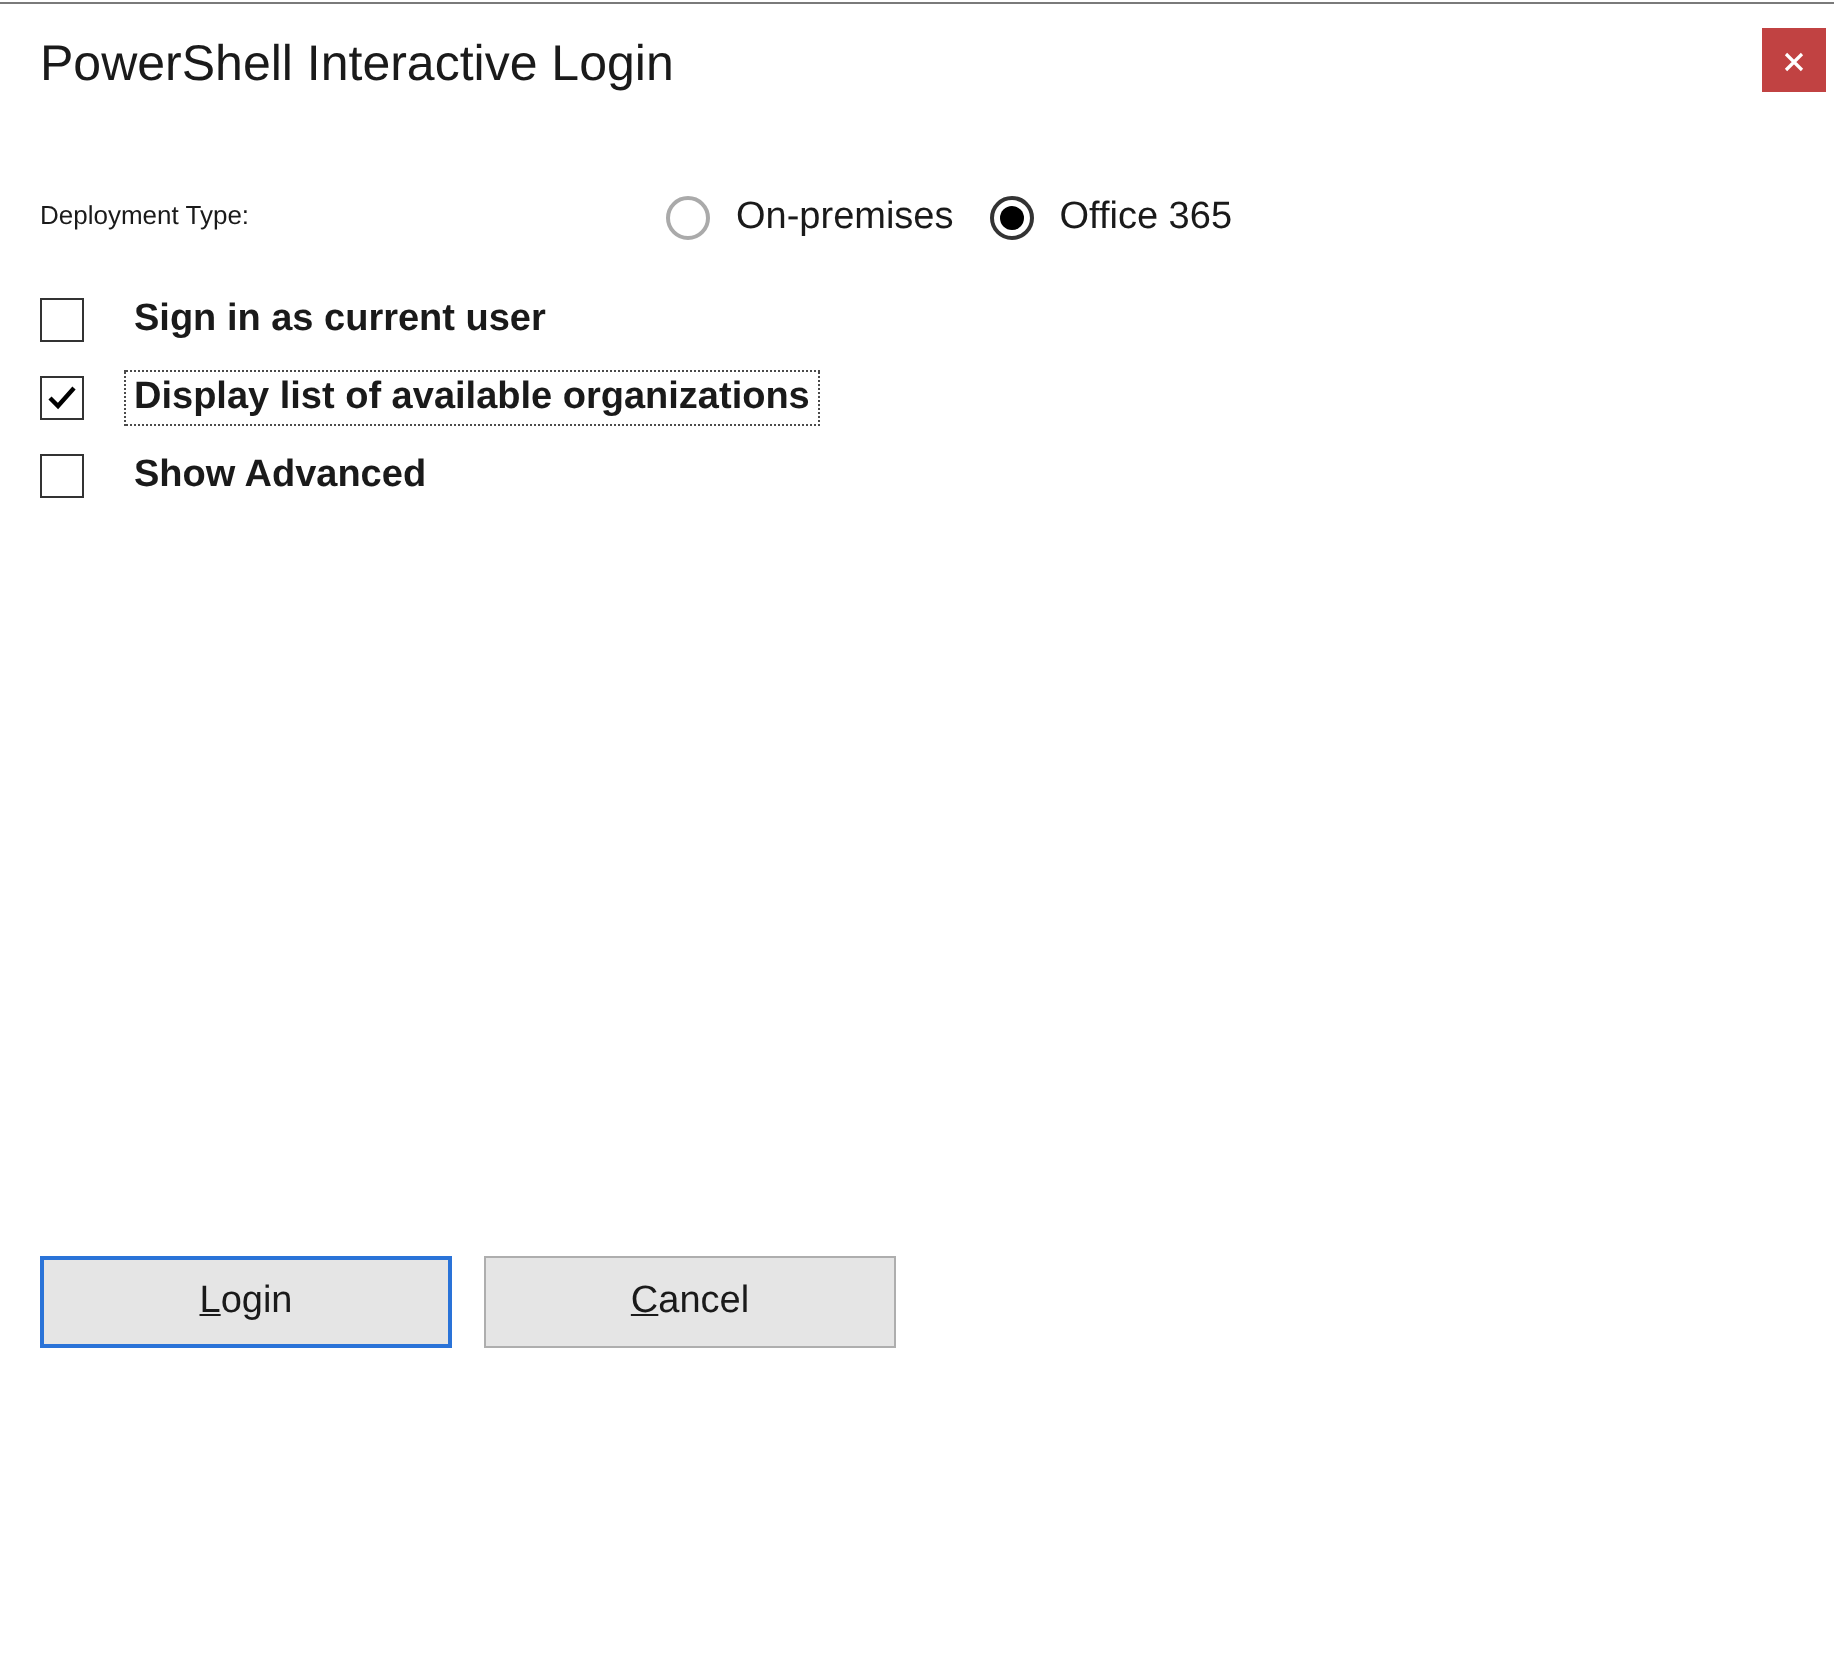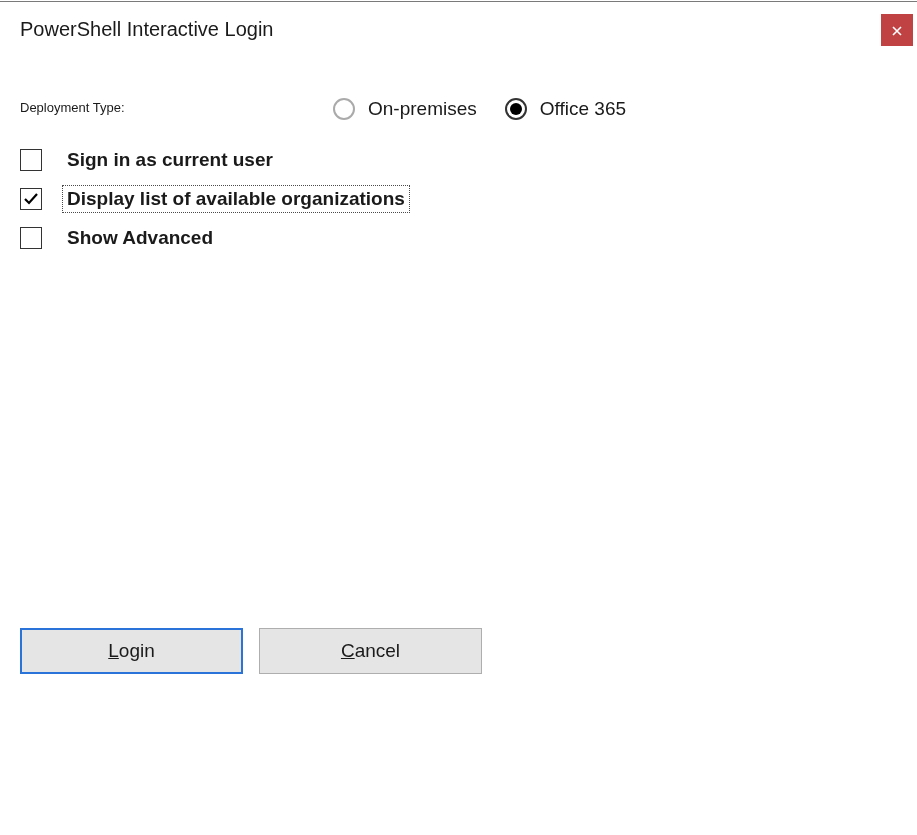--- a/index.html
+++ b/index.html
@@ -21,21 +21,21 @@
       top: 1px;
       left: 0;
       right: 0;
       height: 1px;
       background: #7a7a7a;
     }
     .title {
       position: absolute;
       top: 18px;
       left: 20px;
-      font-size: 20px;
+      font-size: 25px;
       font-weight: 400;
     }
     .close-btn {
       position: absolute;
       top: 14px;
       right: 4px;
       width: 32px;
       height: 32px;
       background: #c14242;
       display: flex;
@@ -54,21 +54,21 @@
       top: 100px;
       left: 20px;
       font-size: 13px;
     }
     .radio-group {
       position: absolute;
       top: 98px;
       left: 333px;
       display: flex;
       align-items: flex-start;
-      gap: 28px;
+      gap: 18px;
       font-size: 19px;
     }
     .radio-item {
       display: flex;
       align-items: center;
       gap: 13px;
       cursor: pointer;
     }
     .radio-outer {
       width: 22px;
@@ -128,21 +128,21 @@
     }
 
     .button-row {
       position: absolute;
       top: 628px;
       left: 20px;
       display: flex;
       gap: 16px;
     }
     .btn {
-      width: 223px;
+      width: 206px;
       height: 46px;
       background: #e5e5e5;
       border: 1px solid #aeaeae;
       display: flex;
       align-items: center;
       justify-content: center;
       font-size: 19px;
       cursor: pointer;
     }
     .btn.primary {

